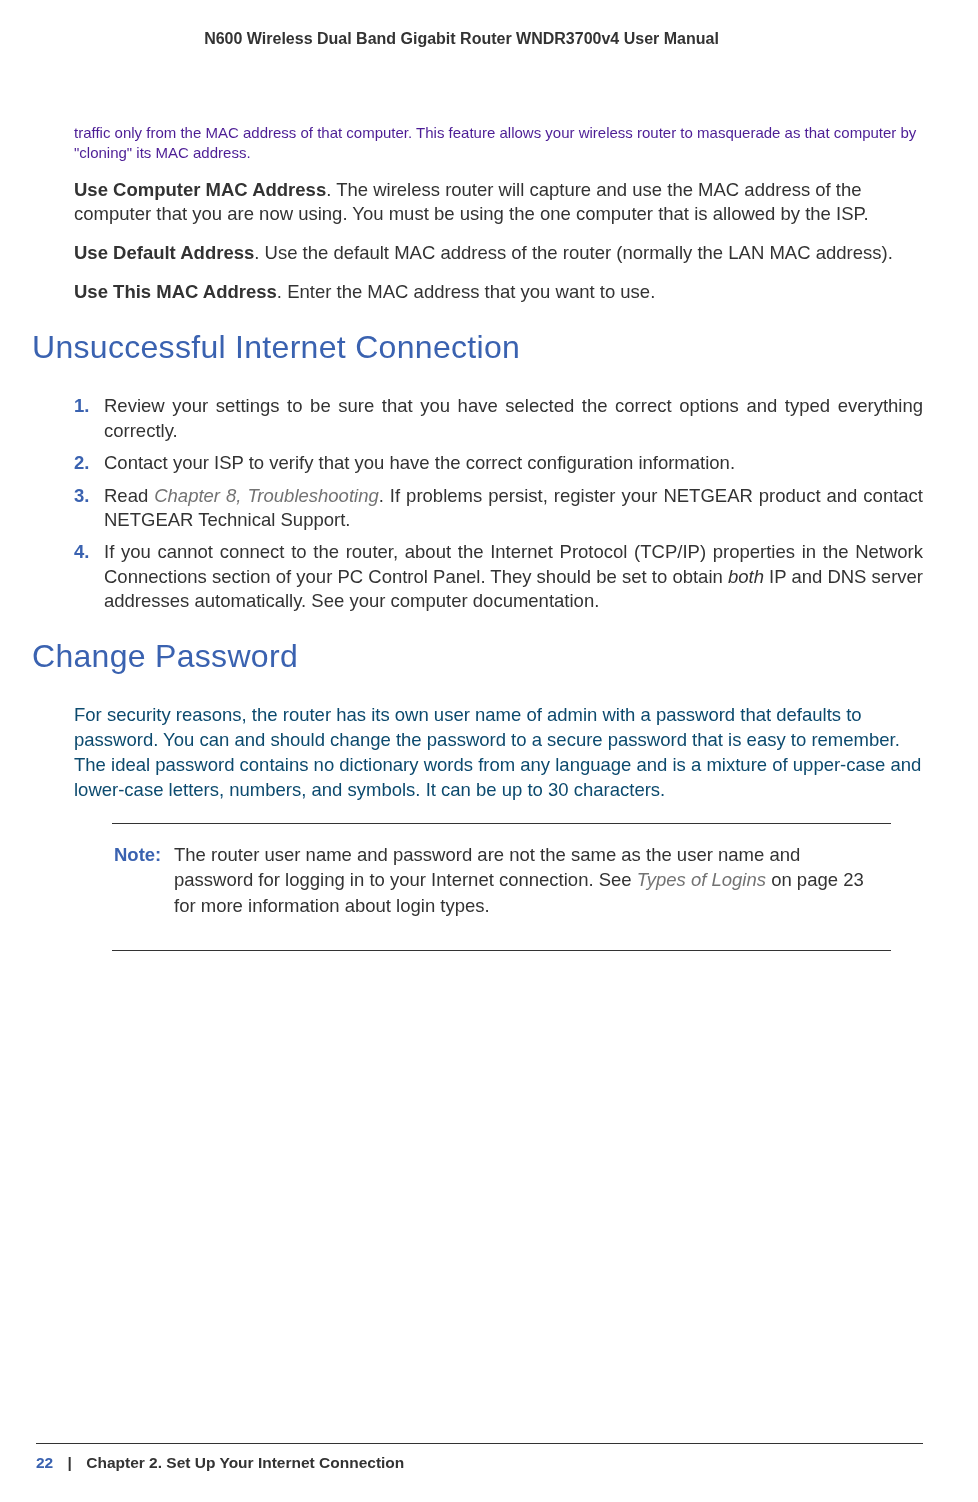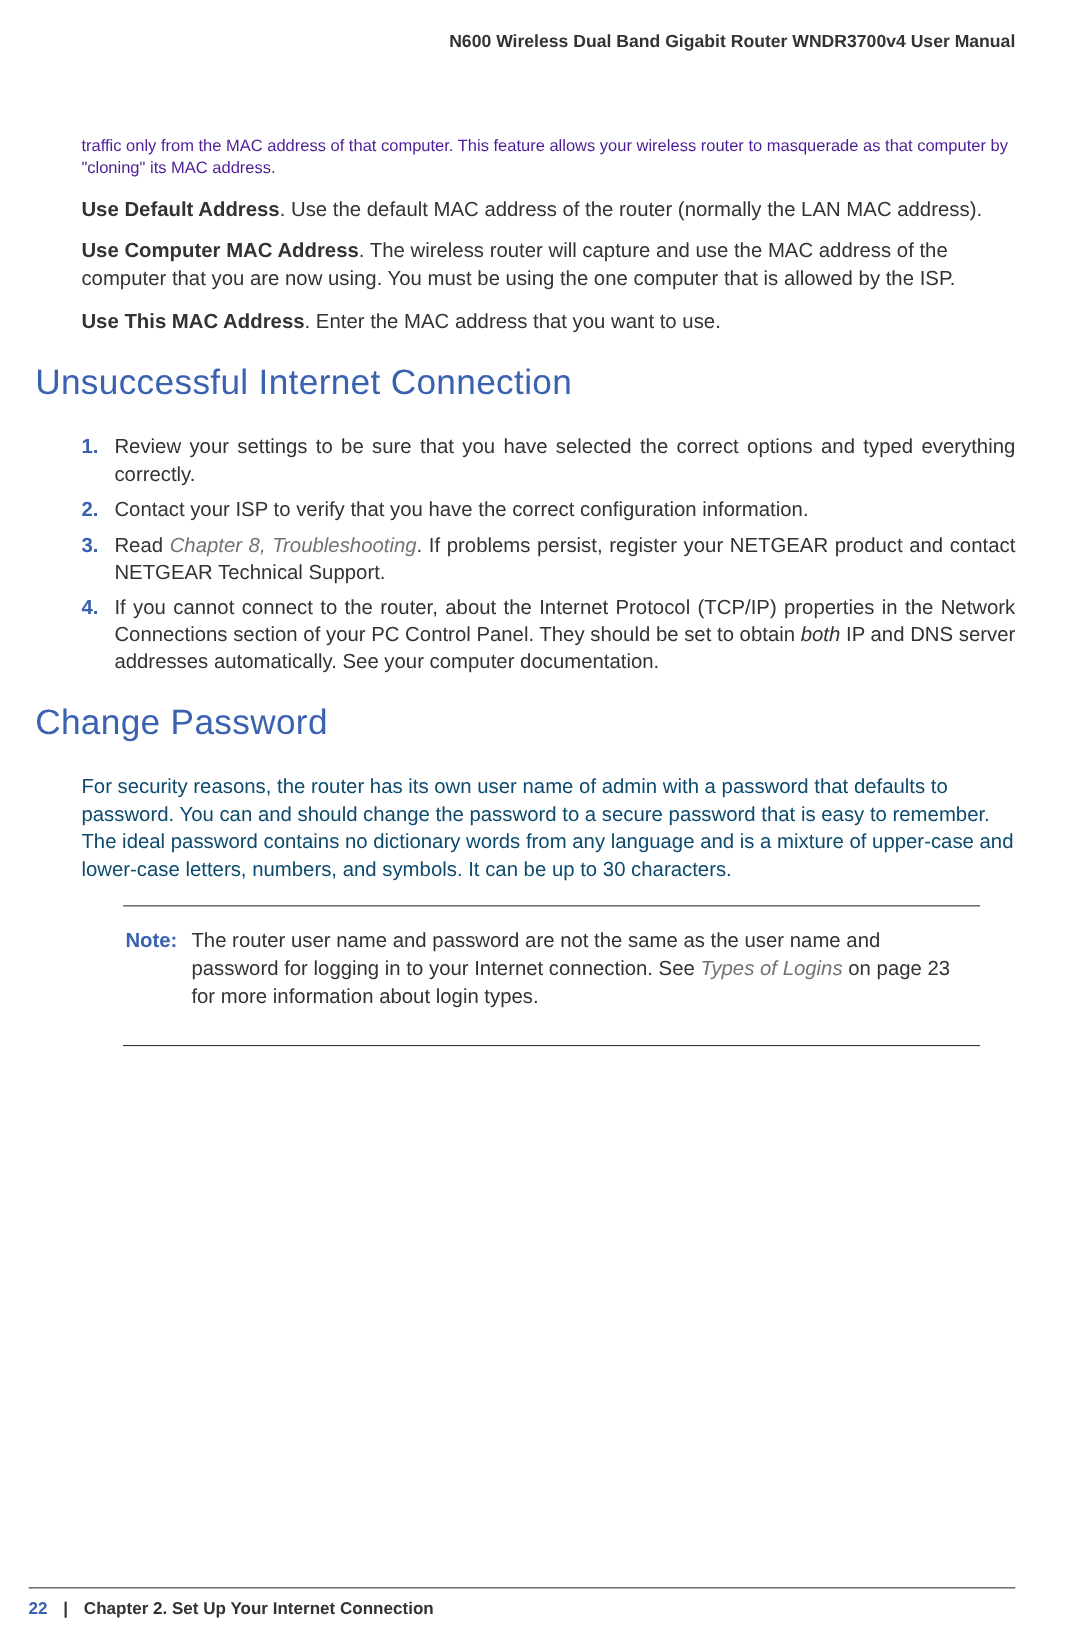--- a/index.html
+++ b/index.html
@@ -9,21 +9,21 @@
     }
     body {
       font-family: Arial, Helvetica, sans-serif;
       background: #fff;
       width: 978px;
       height: 1502px;
       position: relative;
       color: #333;
     }
     .page-header {
-      text-align: right;
+      text-align: center;
       padding: 30px 55px 0 0;
       font-size: 16px;
       font-weight: bold;
       color: #333;
     }
     .content {
       padding: 75px 55px 0 74px;
     }
     .continuation {
       font-size: 15px;
@@ -106,21 +106,21 @@
       min-width: 62px;
       padding-left: 2px;
       padding-right: 8px;
     }
     .note-body {
       flex: 1;
     }
     .page-footer {
       position: absolute;
       bottom: 30px;
-      left: 26px;
+      left: 36px;
       right: 55px;
       border-top: 1.5px solid #333;
       padding-top: 10px;
       font-size: 15.5px;
       color: #333;
     }
     .footer-page {
       font-weight: bold;
       color: #3a62b0;
     }
@@ -137,25 +137,25 @@
 
 <div class="page-header">
   <span>N600 Wireless Dual Band Gigabit Router WNDR3700v4 User Manual</span>
 </div>
 
 <div class="content">
 
   <p class="continuation">traffic only from the MAC address of that computer. This feature allows your wireless router to masquerade as that computer by "cloning" its MAC address.</p>
 
   <p class="para-block">
-    <span class="bold">Use Default Address</span><span>. Use the default MAC address of the router (normally the LAN MAC address).</span>
+    <span class="bold">Use Computer MAC Address</span><span>. The wireless router will capture and use the MAC address of the computer that you are now using. You must be using the one computer that is allowed by the ISP.</span>
   </p>
 
   <p class="para-block">
-    <span class="bold">Use Computer MAC Address</span><span>. The wireless router will capture and use the MAC address of the computer that you are now using. You must be using the one computer that is allowed by the ISP.</span>
+    <span class="bold">Use Default Address</span><span>. Use the default MAC address of the router (normally the LAN MAC address).</span>
   </p>
 
   <p class="para-block">
     <span class="bold">Use This MAC Address</span><span>. Enter the MAC address that you want to use.</span>
   </p>
 
   <h2 class="section-heading">Unsuccessful Internet Connection</h2>
 
   <ol class="numbered">
     <li>

